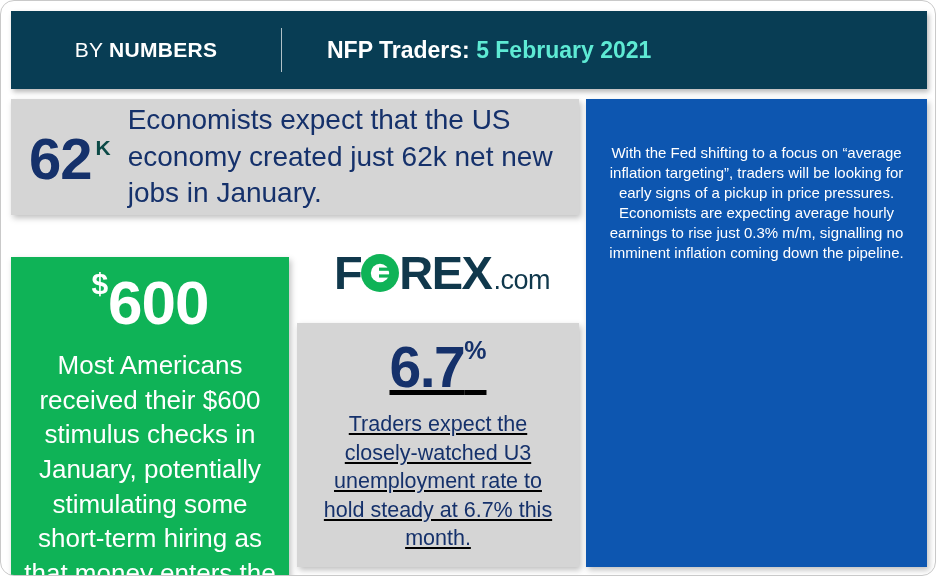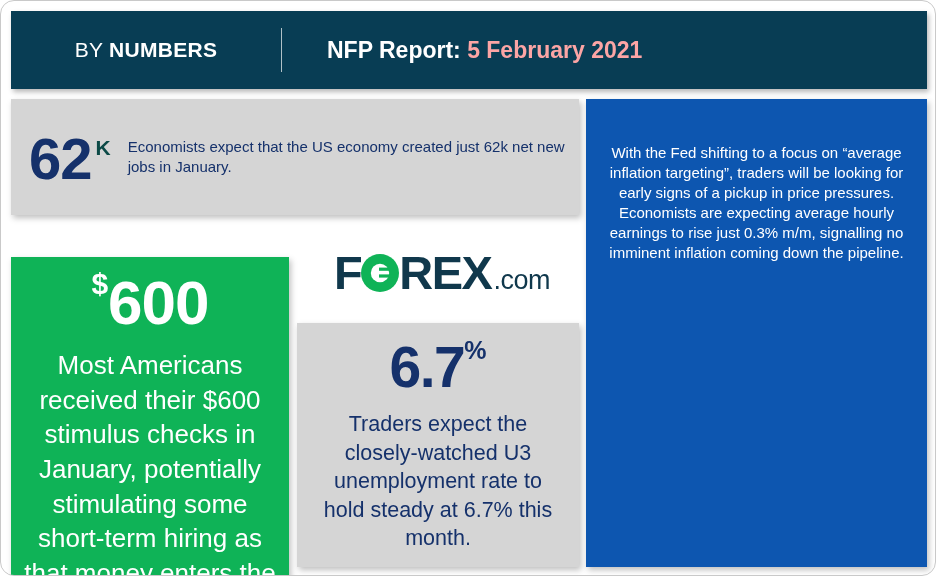--- a/index.html
+++ b/index.html
@@ -55,21 +55,21 @@
     opacity: 0.85;
   }
 
   .header-right {
     padding-left: 45px;
     font-size: 23px;
     font-weight: 700;
     color: #ffffff;
     white-space: nowrap;
   }
-  .header-right .date-value { color: #fca5a5; margin-top: 28px; }
+  .header-right .date-value { color: #5eead4; margin-top: 28px; }
 
   
   .card {
     position: absolute;
     box-sizing: border-box;
     box-shadow: 2px 3px 6px rgba(0,0,0,0.25);
   }
   .card.gray  { background: #D5D5D5; }
   .card.green { background: #0FB357; margin-top: 28px; }
   .card.blue  { background: #0D56B0; }
@@ -100,21 +100,21 @@
     font-size: 21px;
     font-weight: 700;
     color: #0C4A47;
     vertical-align: super;
     margin-left: 4px;
     position: relative;
     top: -4px;
   }
   .body-62k {
     color: #15316B;
-    font-size: 15px;
+    font-size: 28px;
     line-height: 1.32;
     flex: 1 1 auto;
   }
 
   
   #card-600 {
     left: 10px;
     top: 228px;
     width: 278px;
     height: 338px;
@@ -184,20 +184,21 @@
   }
 
   
   #card-67 {
     left: 296px;
     top: 322px;
     width: 282px;
     height: 244px;
     padding: 16px 14px 10px 14px;
     text-align: center;
+    text-decoration: underline;
   }
   .stat-67 {
     color: #15316B;
     font-size: 57px;
     font-weight: 700;
     line-height: 1;
     letter-spacing: -1.5px;
     white-space: nowrap;
   }
   .stat-67 .unit {
@@ -250,21 +251,21 @@
 <body>
 
 <div id="infographic">
 
   <div class="header-bar">
     <div class="header-left">
       <span class="thin">BY </span><span class="thick">NUMBERS</span>
     </div>
     <div class="header-divider"></div>
     <div class="header-right">
-      <span>NFP Report: </span><span class="date-value">5 February 2021</span>
+      <span>NFP Traders: </span><span class="date-value">5 February 2021</span>
     </div>
   </div>
 
   <div id="card-62k" class="card gray">
     <div class="stat-62k">
       <span>62</span><span class="unit">K</span>
     </div>
     <div class="body-62k">Economists expect that the US economy created just 62k net new jobs in January.</div>
   </div>
 

